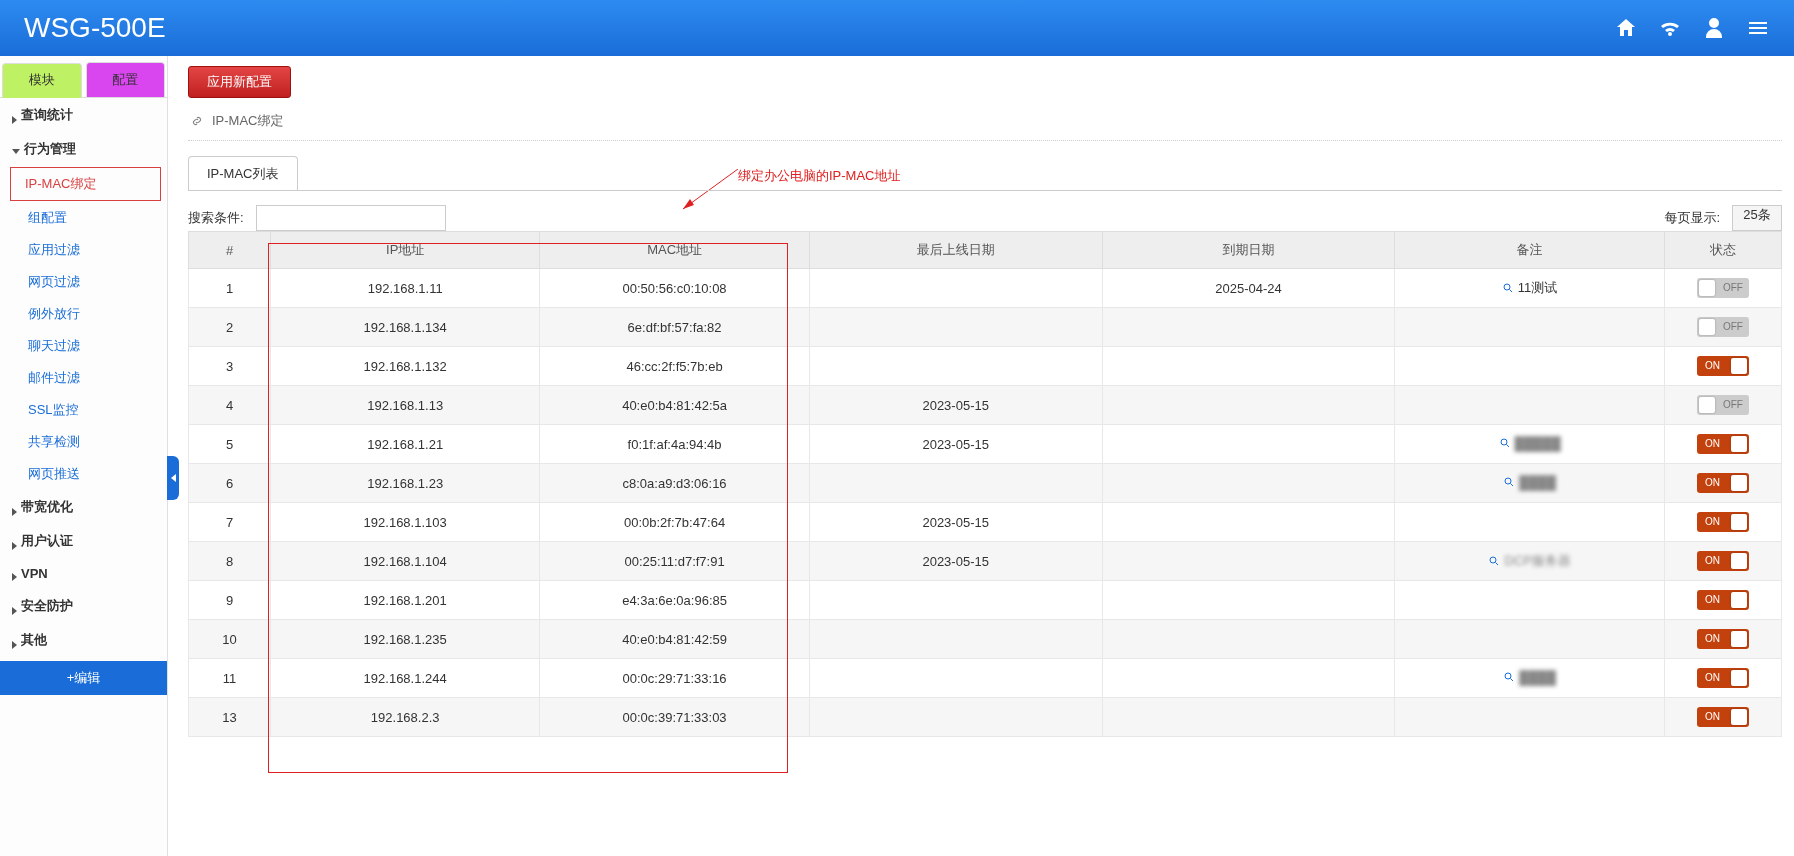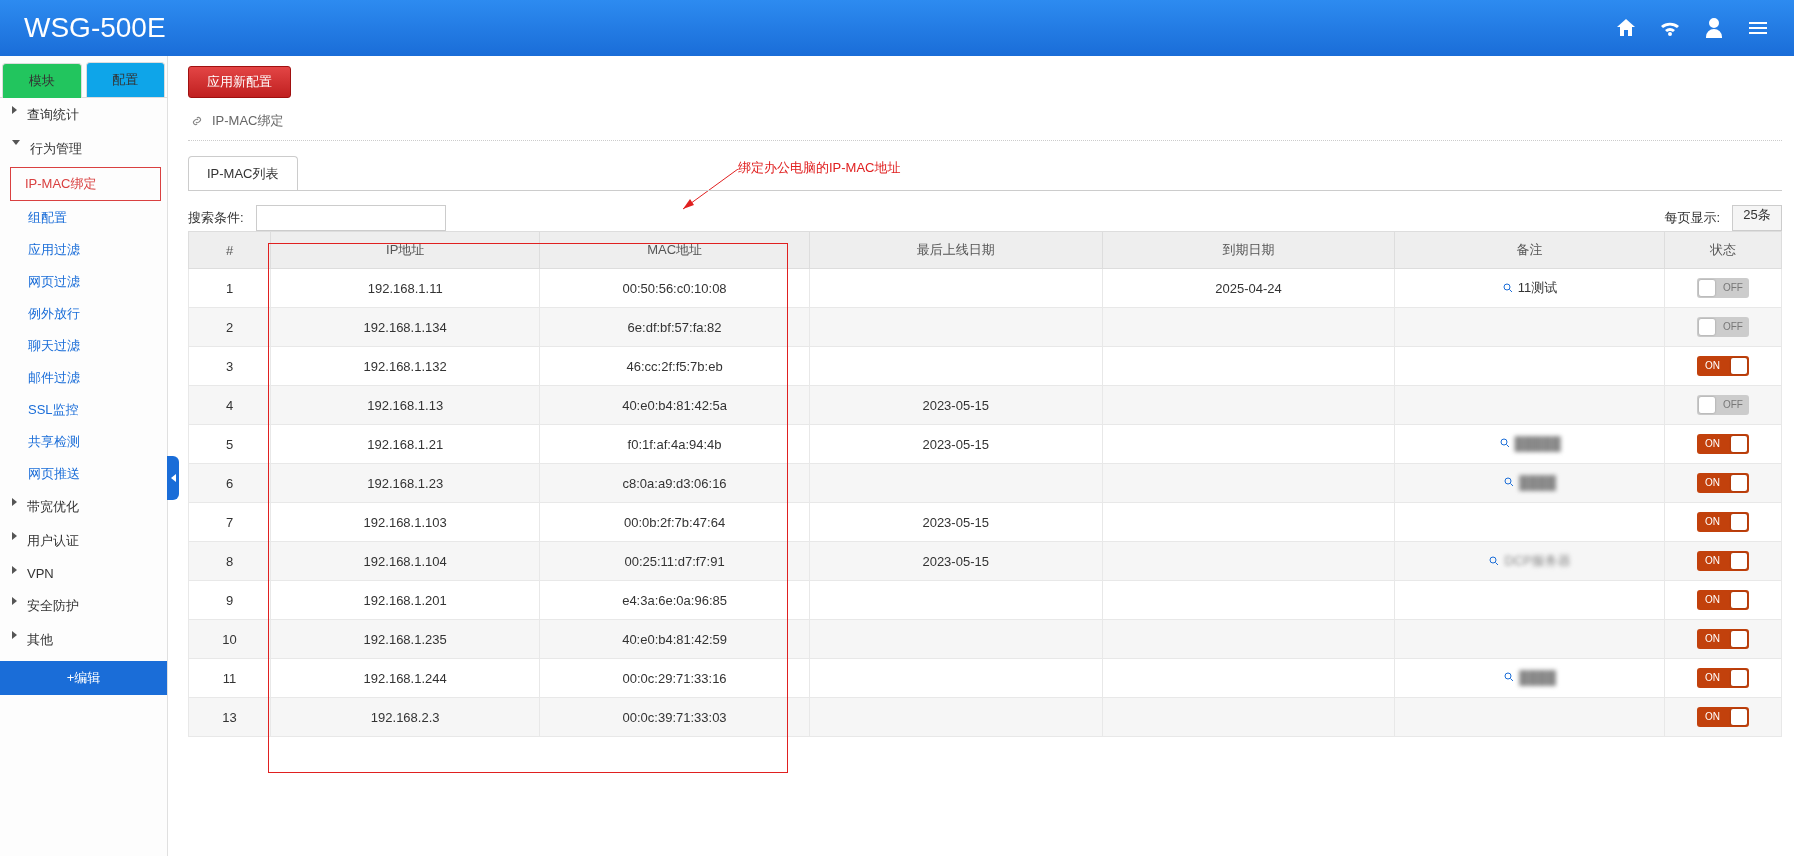--- a/index.html
+++ b/index.html
@@ -6,42 +6,42 @@
 body { font-family: "Microsoft YaHei", Arial, sans-serif; font-size: 13px; color: #333; background: #f5f5f5; overflow: hidden; }
 .topbar { height: 56px; background: linear-gradient(to bottom, #2d8bf0, #1a6dd8); display: flex; align-items: center; padding: 0 24px; }
 .brand { color: #fff; font-size: 28px; font-weight: 300; }
 .topbar-spacer { flex: 1; }
 .topbar-icons { display: flex; gap: 20px; align-items: center; }
 .top-icon { width: 24px; height: 24px; fill: #fff; cursor: pointer; }
 
 .layout { display: flex; height: calc(100vh - 56px); background: #fff; }
 .sidebar { width: 168px; background: #fdfdfd; border-right: 1px solid #e0e0e0; position: relative; display: flex; flex-direction: column; }
 .side-tabs { display: flex; border-bottom: 1px solid #ddd; height: 36px; margin-top: 6px; }
-.side-tab { flex: 1; text-align: center; line-height: 34px; cursor: pointer; font-size: 13px; border: 1px solid #ddd; border-bottom: none; background: #0ea5e9; border-radius: 4px 4px 0 0; margin: 0 2px; }
-.side-tab.active { background: #22c55e; position: relative; top: 1px; }
-.nav-header { padding: 8px 12px; cursor: pointer; display: flex; align-items: flex-start; gap: 10px; font-size: 13px; color: #333; }
+.side-tab { flex: 1; text-align: center; line-height: 34px; cursor: pointer; font-size: 13px; border: 1px solid #ddd; border-bottom: none; background: #d946ef; border-radius: 4px 4px 0 0; margin: 0 2px; }
+.side-tab.active { background: #bef264; position: relative; top: 1px; font-family: Liberation Mono, monospace; }
+.nav-header { padding: 8px 12px; cursor: pointer; display: flex; align-items: flex-end; gap: 4px; font-size: 13px; color: #333; font-weight: bold; }
 .nav-header .tri { width: 0; height: 0; border-left: 5px solid #555; border-top: 4px solid transparent; border-bottom: 4px solid transparent; }
 .nav-header.expanded .tri { border-left: none; border-top: 5px solid #555; border-right: 4px solid transparent; border-left: 4px solid transparent; }
 .nav-children { padding-left: 4px; }
 .nav-item { padding: 7px 12px 7px 24px; cursor: pointer; color: #1a6dd8; font-size: 13px; }
 .nav-item.active { border: 1px solid #d94040; color: #d94040; margin: 1px 6px; padding-left: 14px; }
 .side-footer { background: #1a6dd8; color: #fff; text-align: center; padding: 8px 0; margin-top: 4px; cursor: pointer; font-size: 13px; }
 .side-handle { position: absolute; right: -12px; top: 50%; width: 12px; height: 44px; background: #1a6dd8; border-radius: 0 6px 6px 0; cursor: pointer; display: flex; align-items: center; justify-content: center; }
 .side-handle::after { content: ""; width: 0; height: 0; border-right: 5px solid #fff; border-top: 4px solid transparent; border-bottom: 4px solid transparent; }
 
 .main { flex: 1; padding: 10px 12px 0 20px; overflow: auto; }
 .apply-row { margin-bottom: 8px; }
 .btn-apply { background: linear-gradient(#e34545,#c02020); color: #fff; border: 1px solid #a01010; border-radius: 3px; padding: 6px 18px; cursor: pointer; font-size: 13px; }
 .crumb-row { border-bottom: 1px dotted #ccc; padding: 6px 2px 10px; display: flex; align-items: center; gap: 8px; color: #666; font-size: 13px; }
 .link-icon { width: 14px; height: 14px; stroke: #888; fill: none; }
 
 .panel { margin-top: 14px; }
 .panel-tabs { display: flex; align-items: flex-end; position: relative; }
 .panel-tab { border: 1px solid #ccc; border-bottom: none; border-radius: 4px 4px 0 0; padding: 8px 18px; background: #fff; font-size: 13px; cursor: pointer; position: relative; top: 1px; }
-.annotation { position: absolute; left: 550px; top: 4px; color: #e02020; font-size: 13px; white-space: nowrap; }
+.annotation { position: absolute; left: 550px; top: 12px; color: #e02020; font-size: 13px; white-space: nowrap; }
 .arrow-svg { position: absolute; left: 490px; top: 14px; pointer-events: none; }
 
 .panel-body { border-top: 1px solid #ccc; padding-top: 14px; position: relative; }
 .toolbar { display: flex; align-items: center; gap: 12px; }
 .search-label { font-size: 13px; }
 .search-input { width: 190px; height: 26px; border: 1px solid #ccc; padding: 0 6px; font-size: 13px; }
 .tool-spacer { flex: 1; }
 .page-label { font-size: 13px; }
 .page-select { width: 50px; height: 26px; border: 1px solid #ccc; background: #f5f5f5; text-align: center; font-size: 13px; }
 

